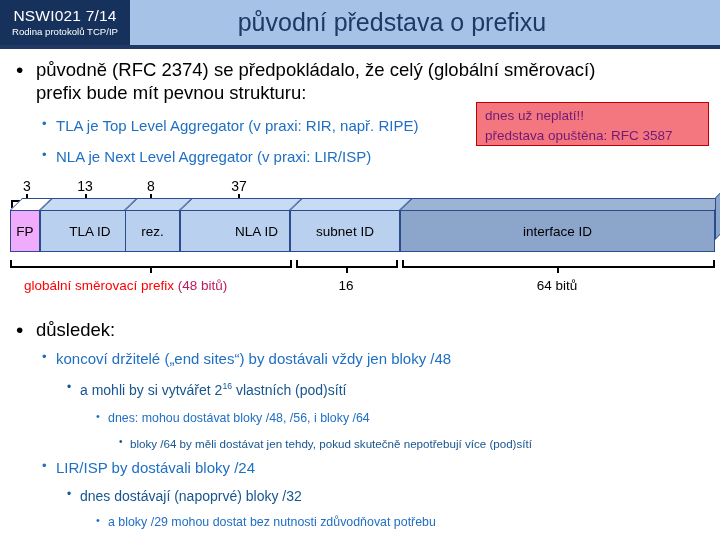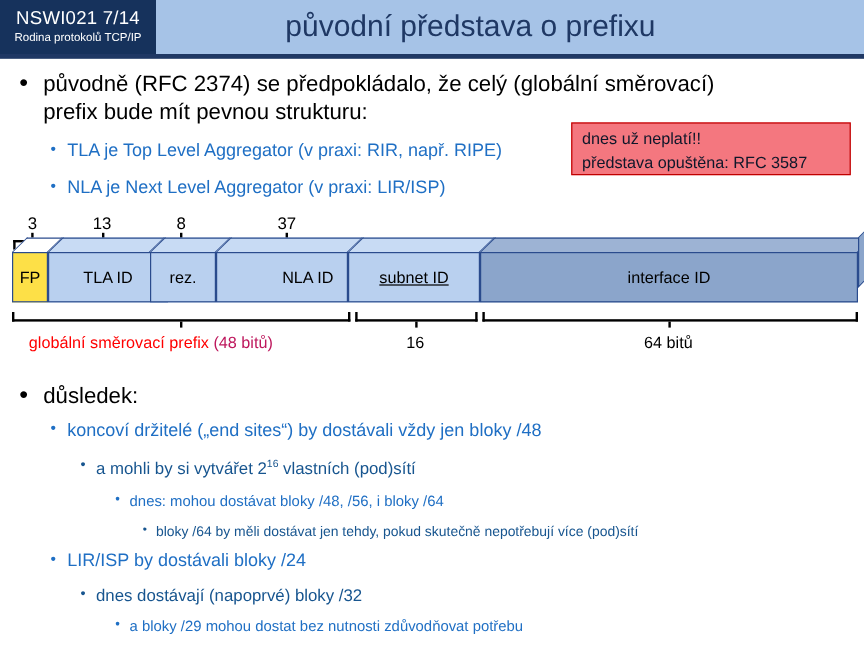--- a/index.html
+++ b/index.html
@@ -35,33 +35,33 @@
   .b4{position:absolute;color:#1f6fc4;font-size:12.4px;line-height:1.25;}
   .b4 .dot{position:absolute;left:-12px;top:-1px;font-size:11px;}
   .b5{position:absolute;color:#17558f;font-size:11.6px;line-height:1.25;}
   .b5 .dot{position:absolute;left:-11px;top:-1px;font-size:10px;}
   sup{font-size:.62em;vertical-align:super;}
 
   
   .note{
     position:absolute;left:476px;top:102px;width:233px;height:44px;
     background:#f4777f;border:1.5px solid #c00000;box-sizing:border-box;
-    padding:3px 8px;color:#0f172a;font-size:13.5px;line-height:1.45;
+    padding:3px 8px;color:#701a75;font-size:13.5px;line-height:1.45;
   }
 
   
   .diagram{position:absolute;left:0;top:180px;width:720px;height:122px;}
   .bar{position:absolute;left:10px;top:30px;height:42px;}
   .seg{
     position:absolute;top:0;height:42px;box-sizing:border-box;
     border:1px solid #2a4b8d;
     display:flex;align-items:center;justify-content:center;
     font-size:13.5px;color:#000;white-space:nowrap;
   }
-  .seg.white{background:#fde047;}
+  .seg.white{background:#f0abfc;}
   .seg.light{background:#b9d0ef;}
   .seg.dark{background:#8ba5cb;}
   
   .top3d{position:absolute;height:12px;top:-12px;
          border-top:1px solid #2a4b8d;border-left:1px solid #2a4b8d;border-right:1px solid #2a4b8d;
          box-sizing:border-box;transform:skewX(-46deg);transform-origin:bottom left;}
   .top3d.white{background:#ffffff;}
   .top3d.light{background:#c8dbf4;}
   .top3d.dark{background:#9db3d4;}
   .side3d{position:absolute;width:12px;top:-12px;height:42px;background:#8ba5cb;
@@ -137,21 +137,21 @@
       <div class="top3d light" style="left:115px;width:55px;"></div>
       <div class="top3d light" style="left:170px;width:110px;"></div>
       <div class="top3d light" style="left:280px;width:110px;"></div>
       <div class="top3d dark" style="left:390px;width:315px;"></div>
       <div class="side3d" style="left:705px;"></div>
 
       <div class="seg white" style="left:0px;width:30px;">FP</div>
       <div class="seg light" style="left:30px;width:100px;">TLA ID</div>
       <div class="seg light" style="left:115px;width:55px;">rez.</div>
       <div class="seg light" style="left:170px;width:110px;padding-left:43px;">NLA ID</div>
-      <div class="seg light" style="left:280px;width:110px;text-decoration:underline;">subnet  ID</div>
+      <div class="seg light" style="left:280px;width:110px;">subnet  ID</div>
       <div class="seg dark" style="left:390px;width:315px;">interface ID</div>
     </div>
 
     <div class="brk down" style="left:10px;top:80px;width:282px;"></div>
     <div class="tick" style="left:150px;top:88px;"></div>
     <div class="brk down" style="left:296px;top:80px;width:102px;"></div>
     <div class="tick" style="left:346px;top:88px;"></div>
     <div class="brk down" style="left:402px;top:80px;width:313px;"></div>
     <div class="tick" style="left:557px;top:88px;"></div>
 

